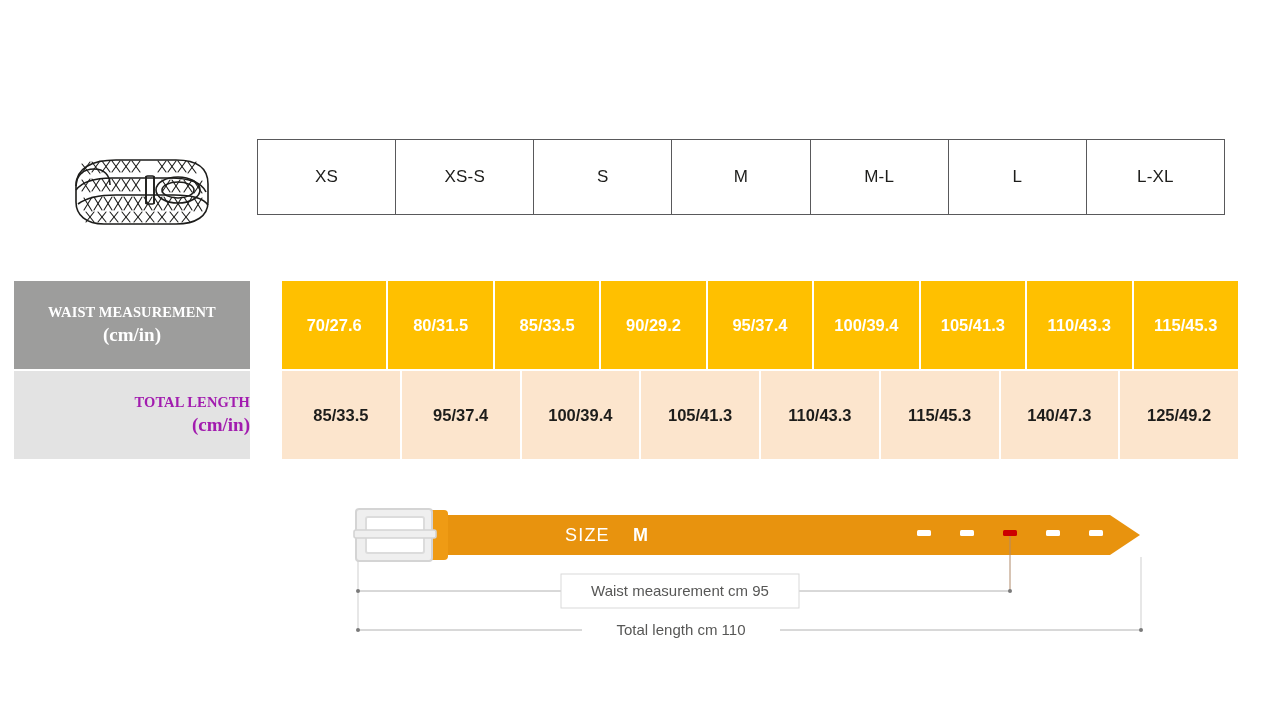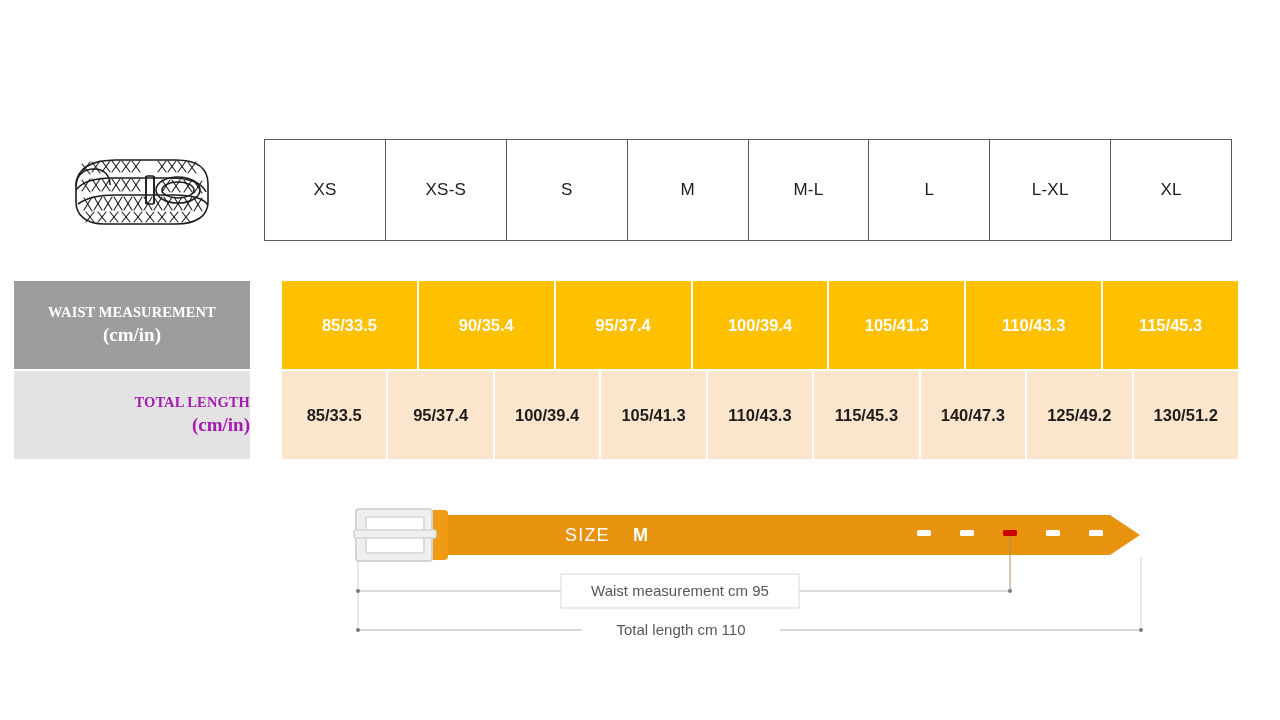--- a/index.html
+++ b/index.html
@@ -16,22 +16,22 @@
   
   #product-icon {
     position: absolute;
     left: 58px; top: 142px;
     width: 160px; height: 96px;
   }
 
   
   #size-header-row {
     position: absolute;
-    left: 264px; top: 139px;
-    width: 968px; height: 102px;
+    left: 257px; top: 139px;
+    width: 968px; height: 76px;
     display: flex;
     box-sizing: border-box;
     border: 1.5px solid #59595b;
   }
   .size-head-cell {
     flex: 1 1 0;
     border-right: 1.2px solid #59595b;
     display: flex;
     align-items: center;
     justify-content: center;
@@ -168,33 +168,34 @@
 </div>
 
 <div id="size-header-row">
   <div class="size-head-cell">XS</div>
   <div class="size-head-cell">XS-S</div>
   <div class="size-head-cell">S</div>
   <div class="size-head-cell">M</div>
   <div class="size-head-cell">M-L</div>
   <div class="size-head-cell">L</div>
   <div class="size-head-cell">L-XL</div>
-  <div class="size-head-cell">XL</div>
 </div>
 
 <div id="measure-grid">
 
   <div class="m-row" id="row-waist">
     <div class="m-label">
       <span class="l1">WAIST MEASUREMENT</span>
       <span class="l2">(cm/in)</span>
     </div>
     <div class="m-cells">
+      <div class="m-cell">70/27.6</div>
+      <div class="m-cell">80/31.5</div>
       <div class="m-cell">85/33.5</div>
-      <div class="m-cell">90/35.4</div>
+      <div class="m-cell">90/29.2</div>
       <div class="m-cell">95/37.4</div>
       <div class="m-cell">100/39.4</div>
       <div class="m-cell">105/41.3</div>
       <div class="m-cell">110/43.3</div>
       <div class="m-cell">115/45.3</div>
     </div>
   </div>
 
   <div class="m-row" id="row-total">
     <div class="m-label">
@@ -203,21 +204,20 @@
     </div>
     <div class="m-cells">
       <div class="m-cell">85/33.5</div>
       <div class="m-cell">95/37.4</div>
       <div class="m-cell">100/39.4</div>
       <div class="m-cell">105/41.3</div>
       <div class="m-cell">110/43.3</div>
       <div class="m-cell">115/45.3</div>
       <div class="m-cell">140/47.3</div>
       <div class="m-cell">125/49.2</div>
-      <div class="m-cell">130/51.2</div>
     </div>
   </div>
 
 </div>
 
 <div id="belt-diagram">
   <svg viewBox="0 0 830 165" width="830" height="165" aria-hidden="true">
 
     <path d="M44 20 L770 20 L800 40 L770 60 L44 60 Z" fill="#e8930e"></path>
 

